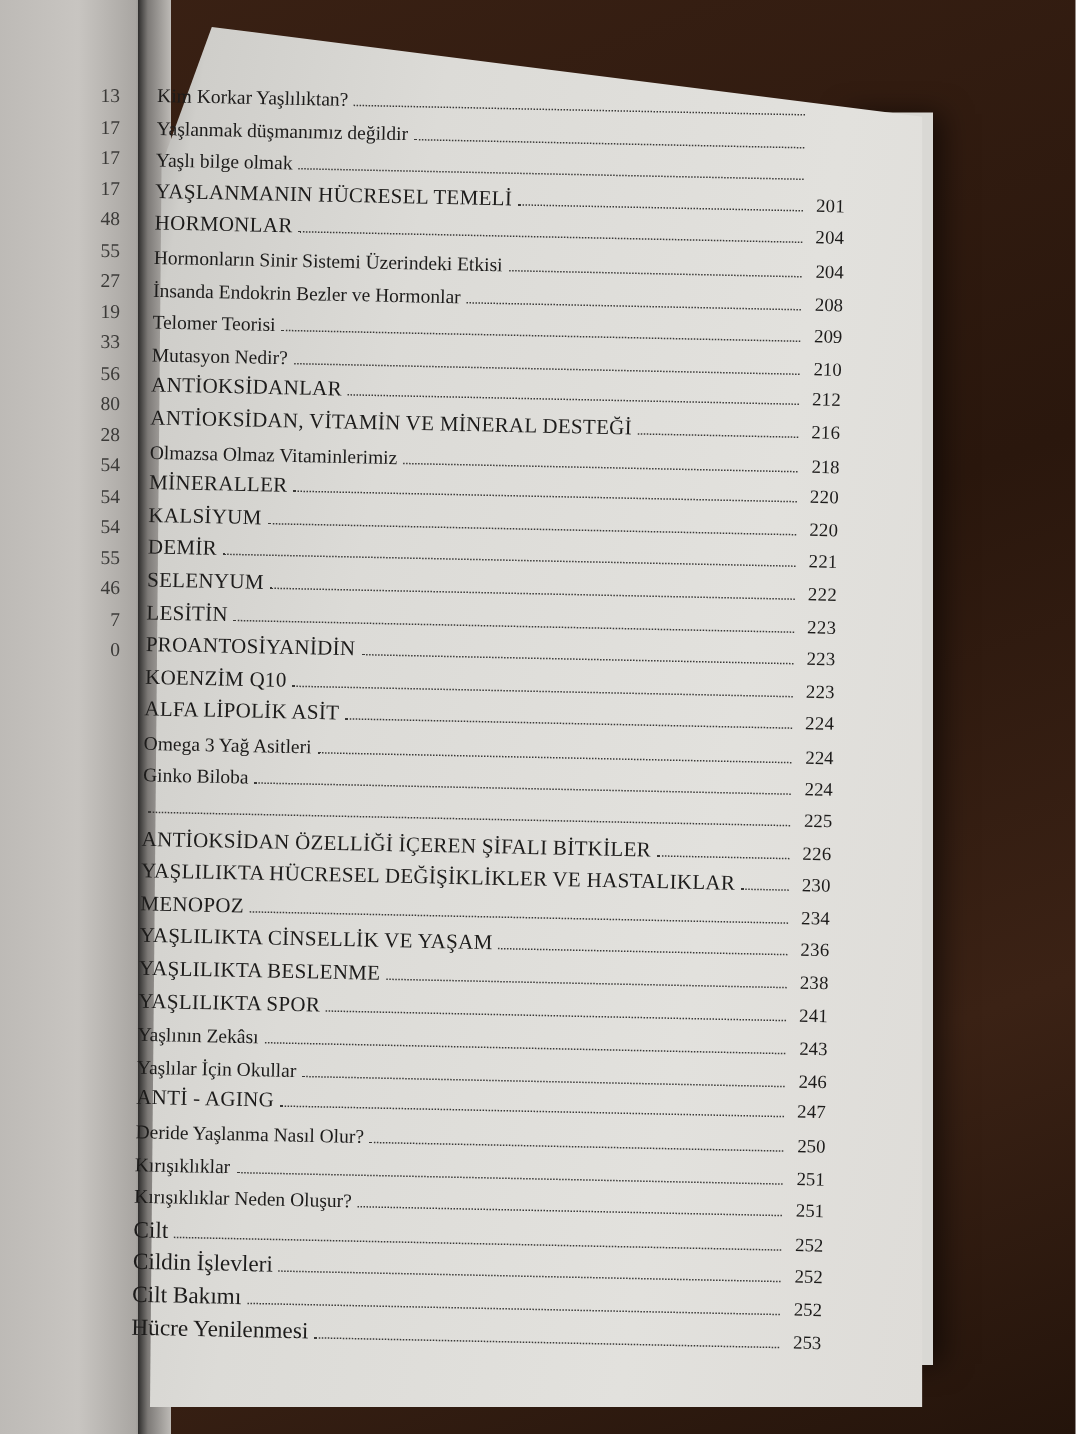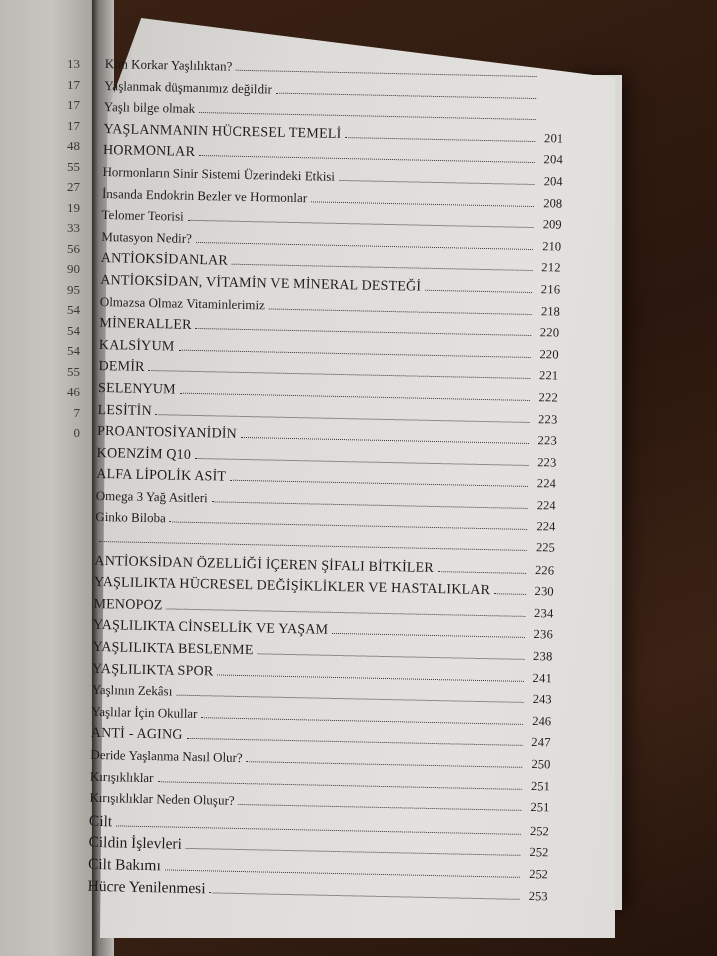--- a/index.html
+++ b/index.html
@@ -59,22 +59,22 @@
     <div class="left-num">13</div>
     <div class="left-num">17</div>
     <div class="left-num">17</div>
     <div class="left-num">17</div>
     <div class="left-num">48</div>
     <div class="left-num">55</div>
     <div class="left-num">27</div>
     <div class="left-num">19</div>
     <div class="left-num">33</div>
     <div class="left-num">56</div>
-    <div class="left-num">90</div>
-    <div class="left-num">95</div>
+    <div class="left-num">80</div>
+    <div class="left-num">28</div>
     <div class="left-num">54</div>
     <div class="left-num">54</div>
     <div class="left-num">54</div>
     <div class="left-num">55</div>
     <div class="left-num">46</div>
     <div class="left-num">7</div>
     <div class="left-num">0</div>
   </div>
 </div>
 <div class="gutter"></div>

